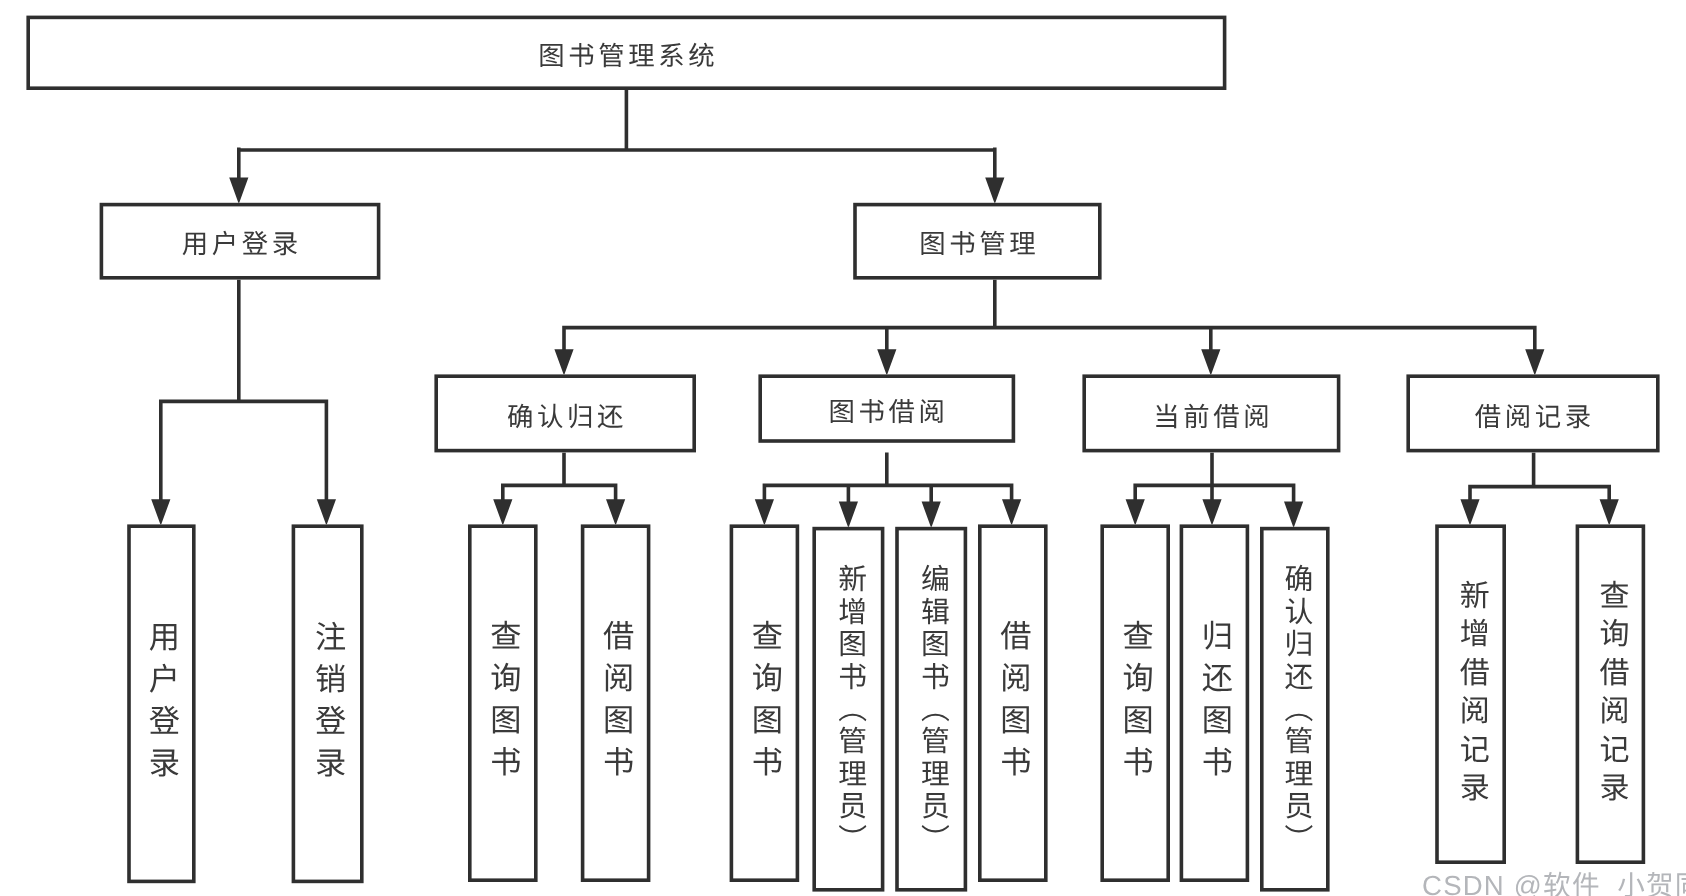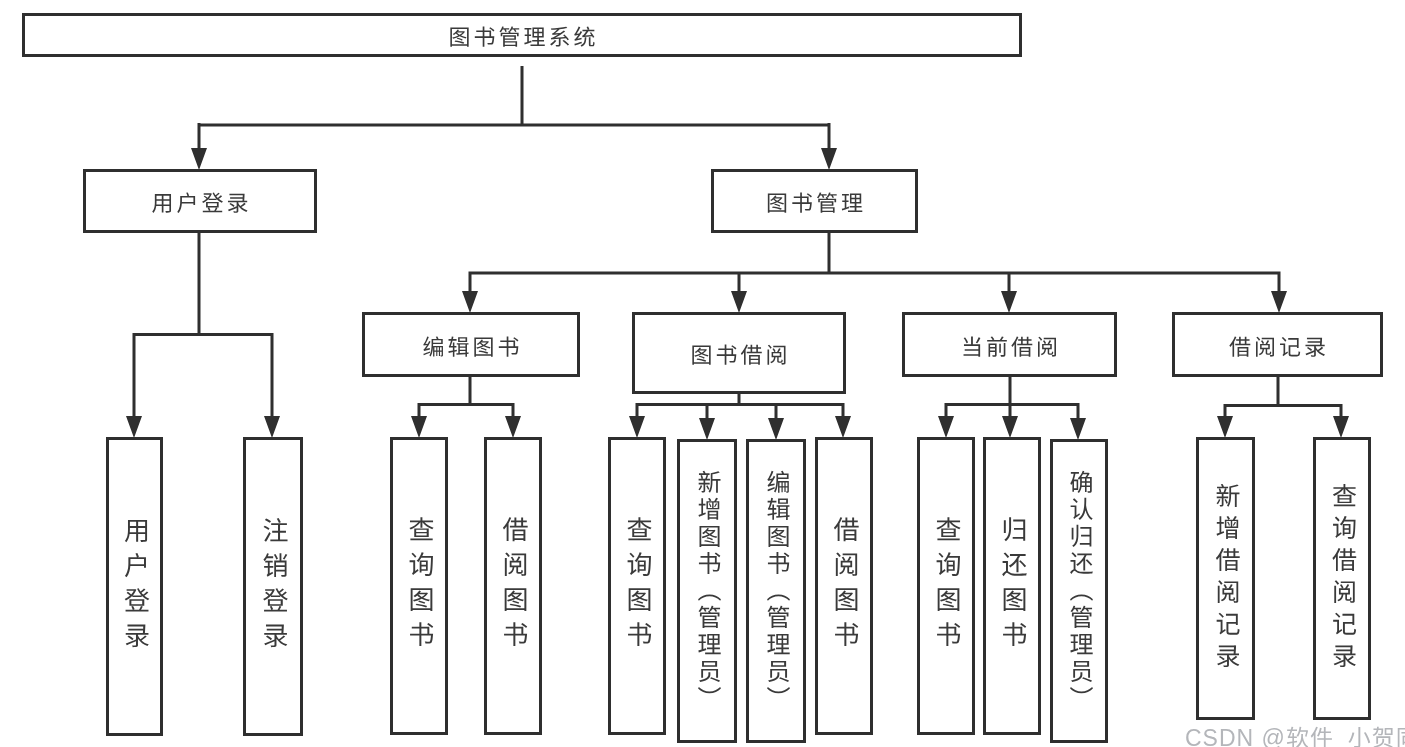--- a/index.html
+++ b/index.html
@@ -94,35 +94,35 @@
       M462,291 L478,291 L470,313 Z  M731,291 L747,291 L739,313 Z
       M1001,291 L1017,291 L1009,313 Z  M1271,291 L1287,291 L1279,313 Z
       M411,416 L427,416 L419,438 Z  M505,416 L521,416 L513,438 Z
       M629,416 L645,416 L637,438 Z  M699,418 L715,418 L707,440 Z
       M768,418 L784,418 L776,440 Z  M835,416 L851,416 L843,438 Z
       M938,416 L954,416 L946,438 Z  M1002,416 L1018,416 L1010,438 Z
       M1070,418 L1086,418 L1078,440 Z
       M1217,416 L1233,416 L1225,438 Z  M1333,416 L1349,416 L1341,438 Z"></path>
   </svg>
 
-  <div class="node hbox" style="left:22px; top:13px; width:1000px; height:44px;">
+  <div class="node hbox" style="left:22px; top:13px; width:1000px; height:62px;">
     <span>图书管理系统</span>
   </div>
 
   <div class="node hbox" style="left:83px; top:169px; width:234px; height:64px;">
     <span>用户登录</span>
   </div>
   <div class="node hbox" style="left:711px; top:169px; width:207px; height:64px;">
     <span>图书管理</span>
   </div>
 
   <div class="node hbox" style="left:362px; top:312px; width:218px; height:65px;">
-    <span>编辑图书</span>
+    <span>确认归还</span>
   </div>
-  <div class="node hbox" style="left:632px; top:312px; width:214px; height:82px;">
+  <div class="node hbox" style="left:632px; top:312px; width:214px; height:57px;">
     <span>图书借阅</span>
   </div>
   <div class="node hbox" style="left:902px; top:312px; width:215px; height:65px;">
     <span>当前借阅</span>
   </div>
   <div class="node hbox" style="left:1172px; top:312px; width:211px; height:65px;">
     <span>借阅记录</span>
   </div>
 
   <div class="node leaf" style="left:106px; top:437px; width:57px; height:299px;">

